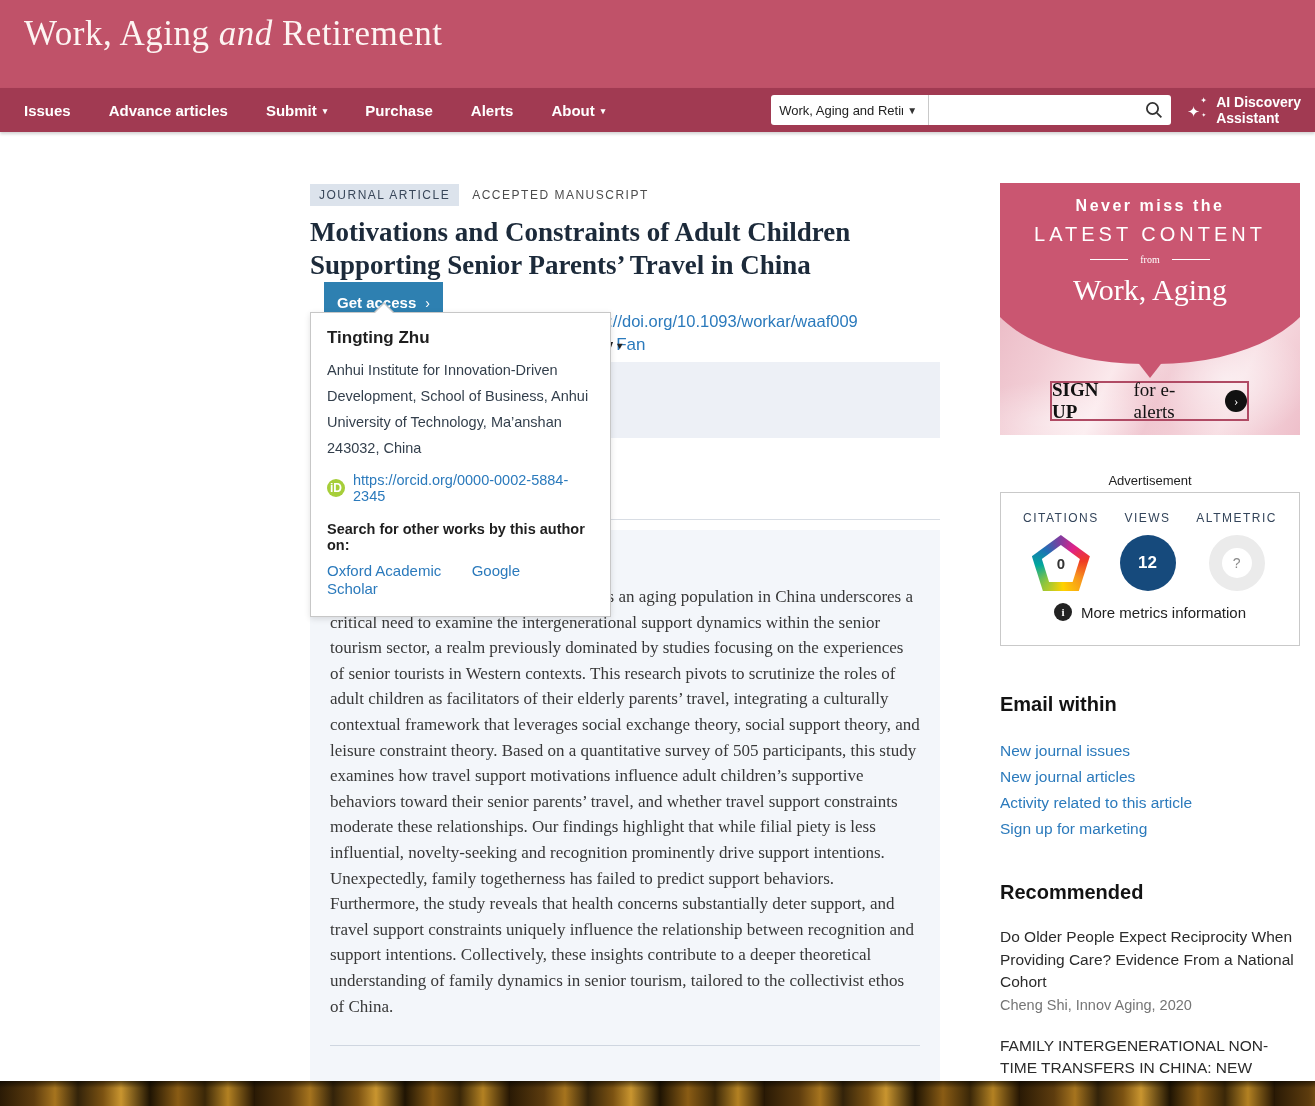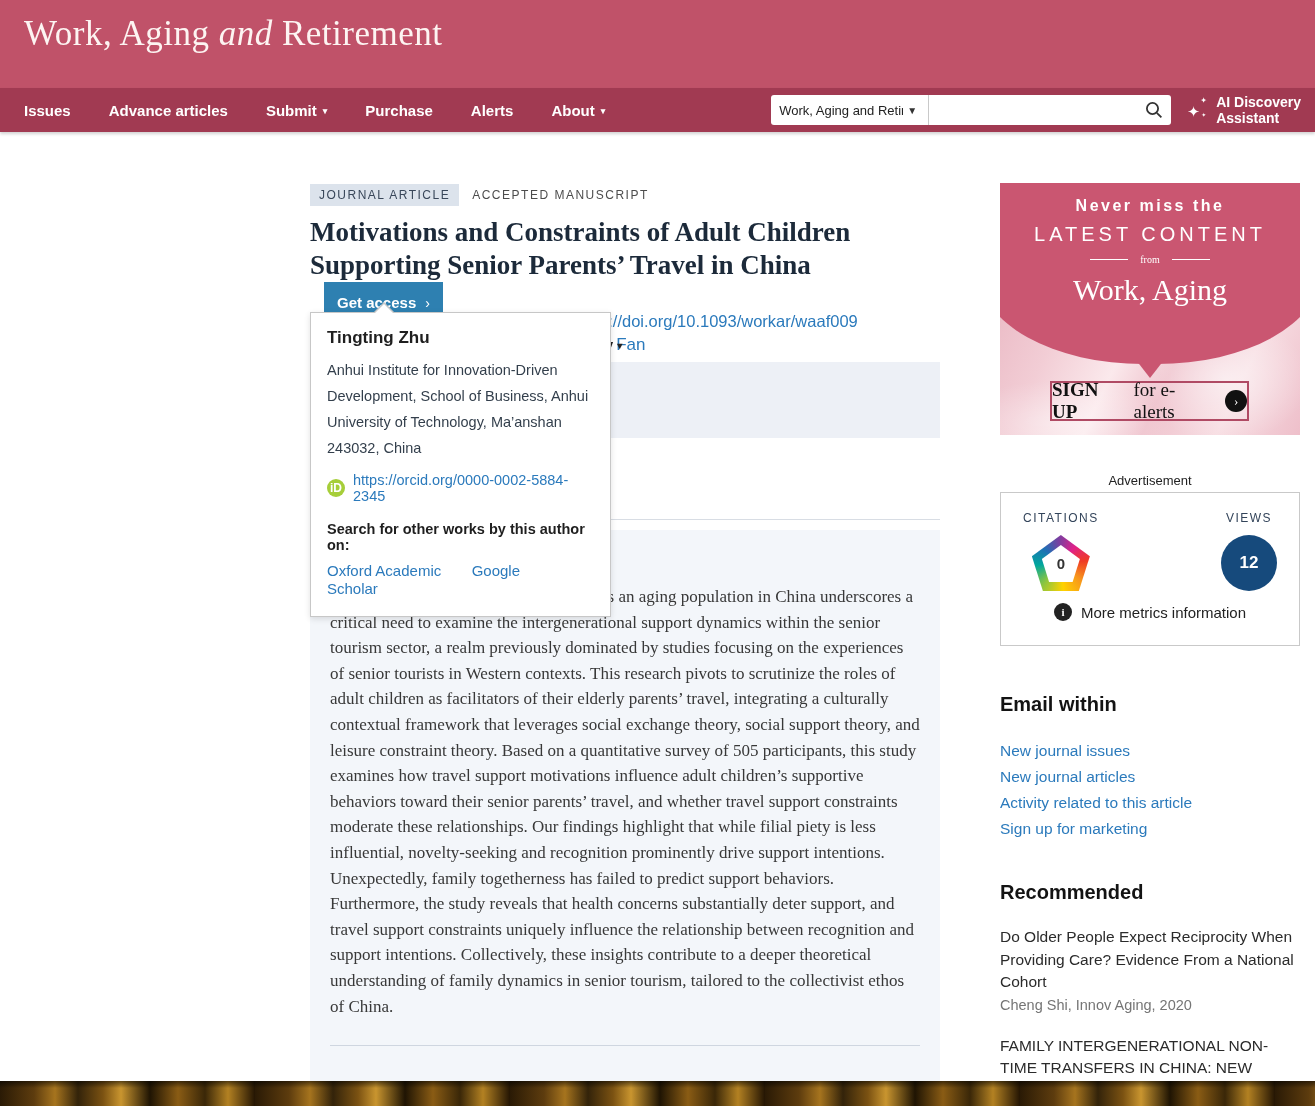--- a/index.html
+++ b/index.html
@@ -286,20 +286,24 @@
       <div class="metric">
         <div class="metric-label">CITATIONS</div>
         <div class="dim-badge">
             <div class="dim-inner">0</div>
           </div>
       </div>
       <div class="metric">
         <div class="metric-label">VIEWS</div>
         <div class="views-circle">12</div>
       </div>
+      <div class="metric">
+        <div class="metric-label">ALTMETRIC</div>
+        <div class="alt-donut">?</div>
+      </div>
     </div>
     <div class="metrics-info">
       <span class="info-icon">i</span>
       <span class="txt">More metrics information</span>
     </div>
   </div>
 
   <div class="abs email-block">
     <h3 class="side-h">Email within</h3>
     <div class="email-links">

